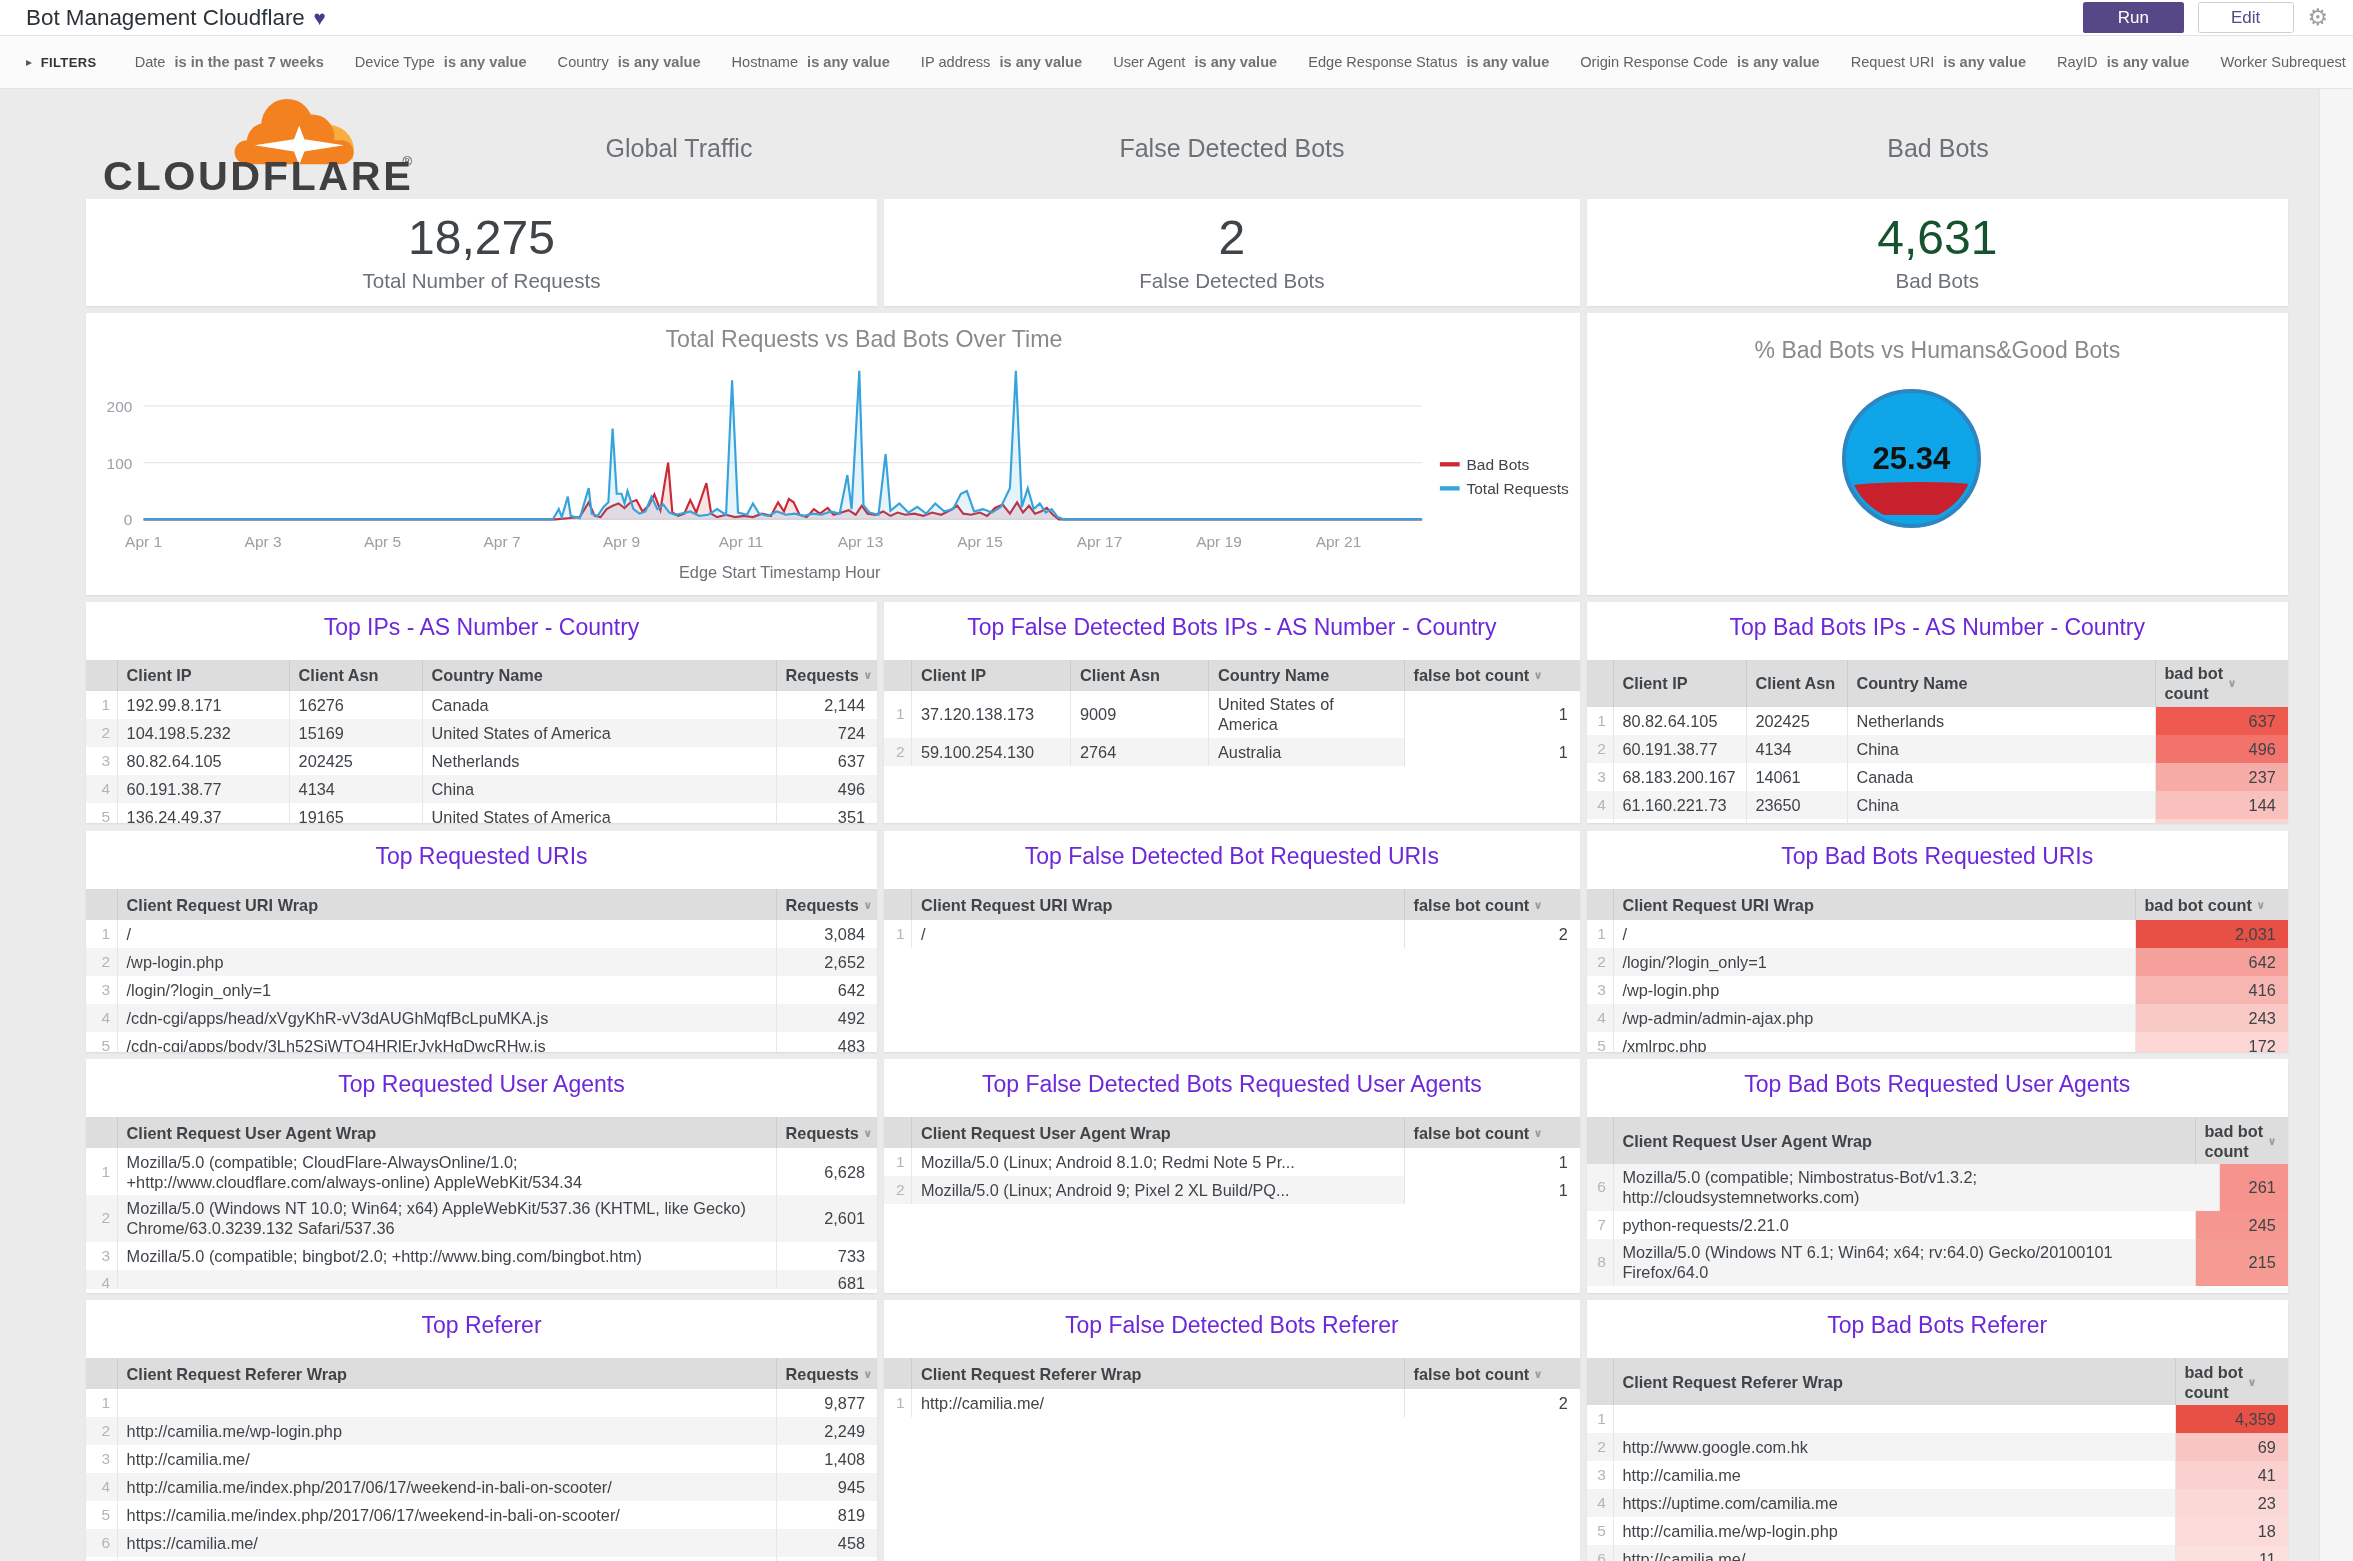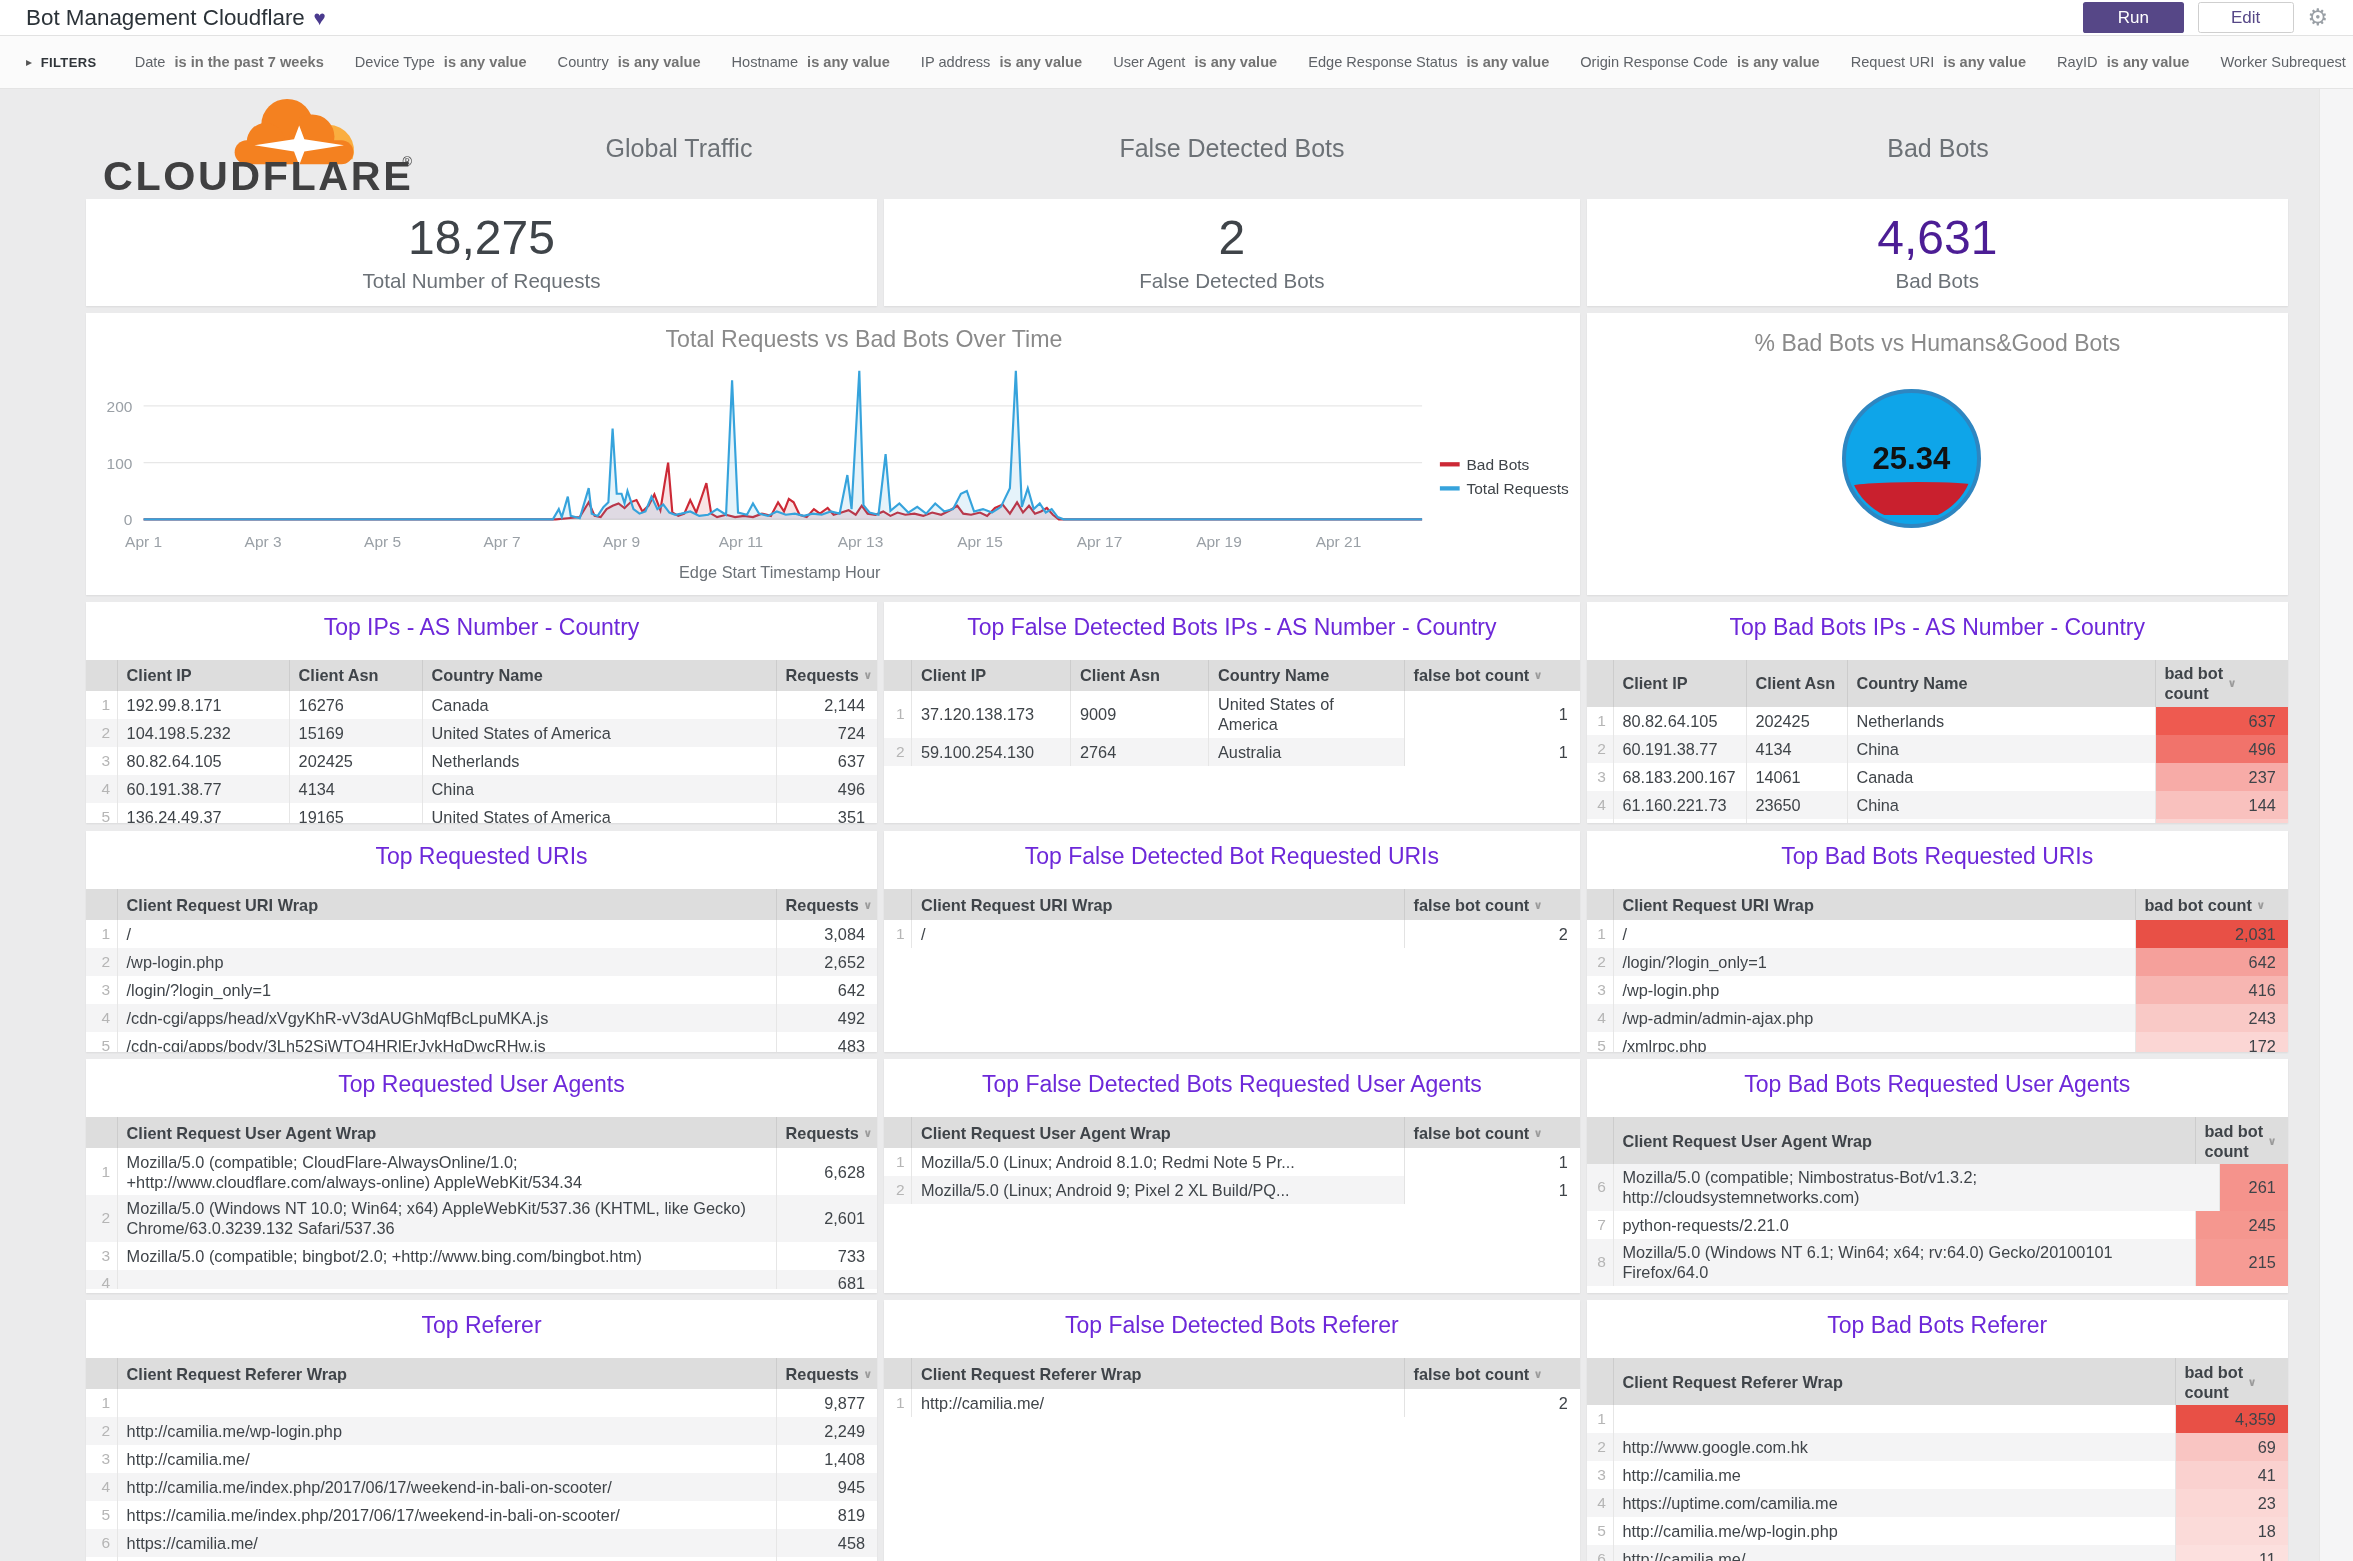--- a/index.html
+++ b/index.html
@@ -34,26 +34,26 @@
   .logo { position:absolute; left:17px; top:3.4px; }
 
   .vrow { display:flex; gap:6.9px; }
   .tile { background:#fff; box-shadow:0 0.9px 1.7px rgba(0,0,0,.07); position:relative; }
   .w-l { width:791px; } .w-m { width:696px; } .w-r { width:701px; } .w-wide { width:1494px; }
   .mt8 { margin-top:6.9px; } .mt10 { margin-top:8.6px; }
 
   
   .stat-tile { height:107px; display:flex; flex-direction:column; align-items:center; justify-content:center; }
   .stat-num { font-size:48px; color:#3f4449; line-height:1.1; }
-  .stat-num.bad { color:#4c1d95; }
+  .stat-num.bad { color:#14532d; }
   .stat-lbl { font-size:20.6px; color:#6b7177; margin-top:3.4px; }
 
   
   .chart-tile { height:282px; } .gauge-tile { height:282px; }
-  .gauge-title { text-align:center; font-size:23px; color:#8a8a8a; padding-top:17px; }
+  .gauge-title { text-align:center; font-size:23px; color:#8a8a8a; padding-top:24px; }
   .gauge-circle { position:absolute; left:255px; top:76px; width:139px; height:139px;
                   border-radius:50%; border:4.3px solid #2e86c1; background:#0ea5e9; }
   .gauge-inner { position:absolute; inset:2.6px; border-radius:50%; overflow:hidden; }
   .gauge-fill { position:absolute; left:0; right:0; bottom:5%; height:26%; background:#c9202e;
                 border-radius:55% 45% 0 0 / 16% 10% 0 0; }
   .gauge-value { position:absolute; left:0; right:0; top:48px; text-align:center;
                  font-size:31px; font-weight:600; color:#111; }
 
   
   .table-tile { overflow:hidden; }

